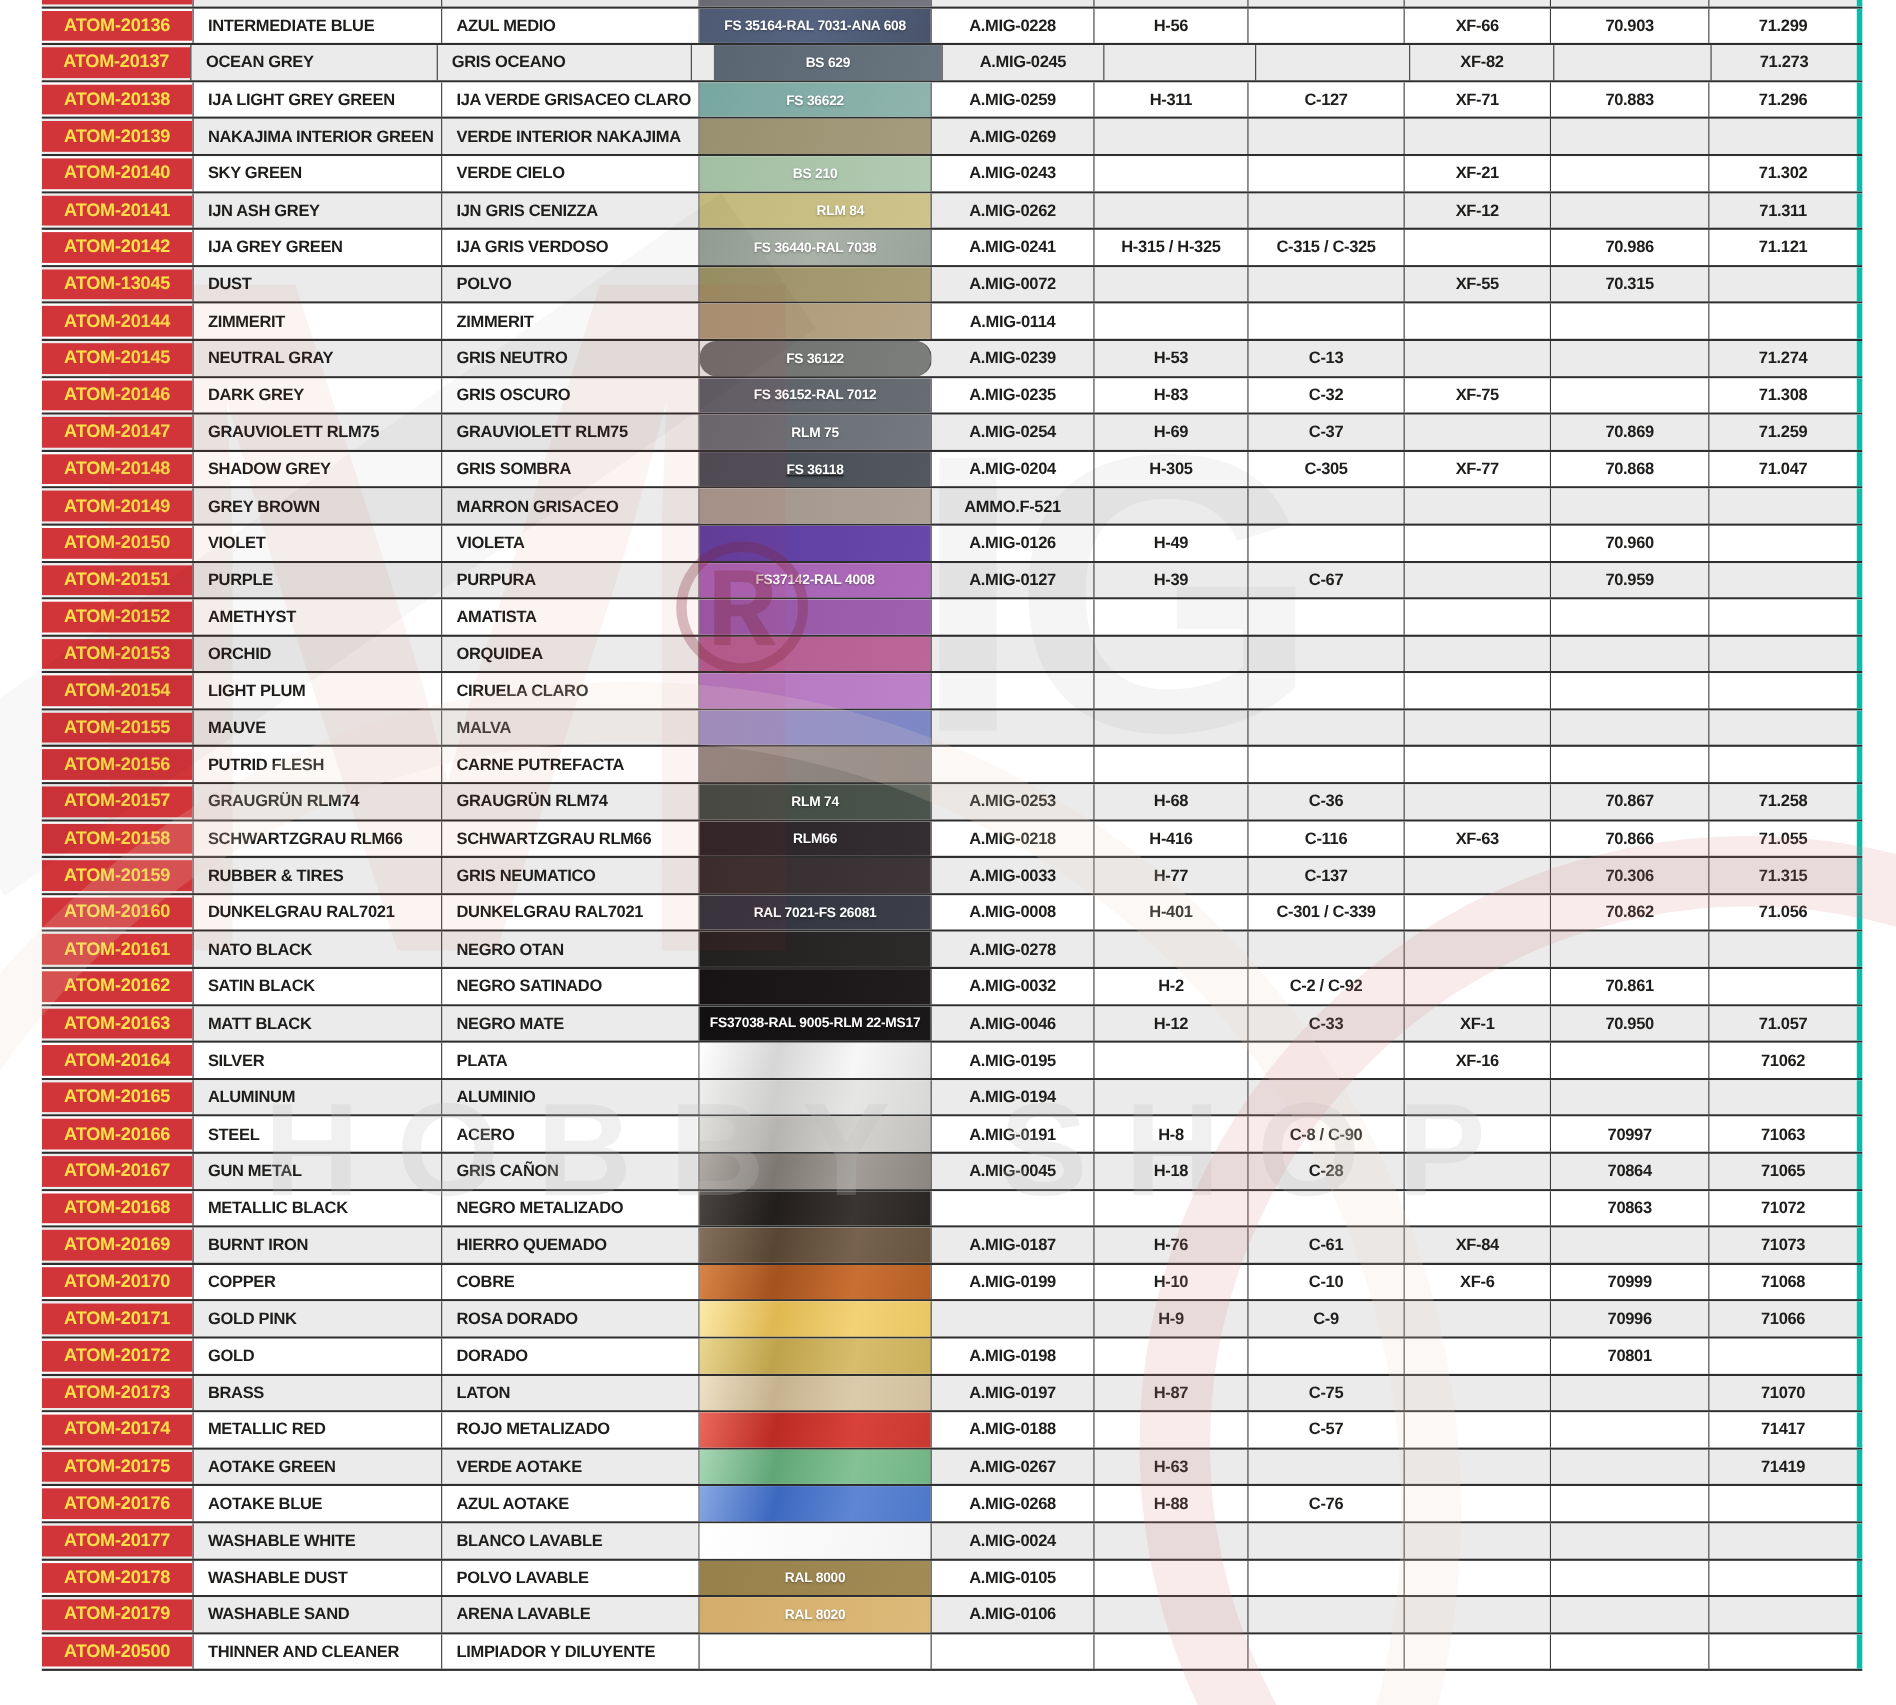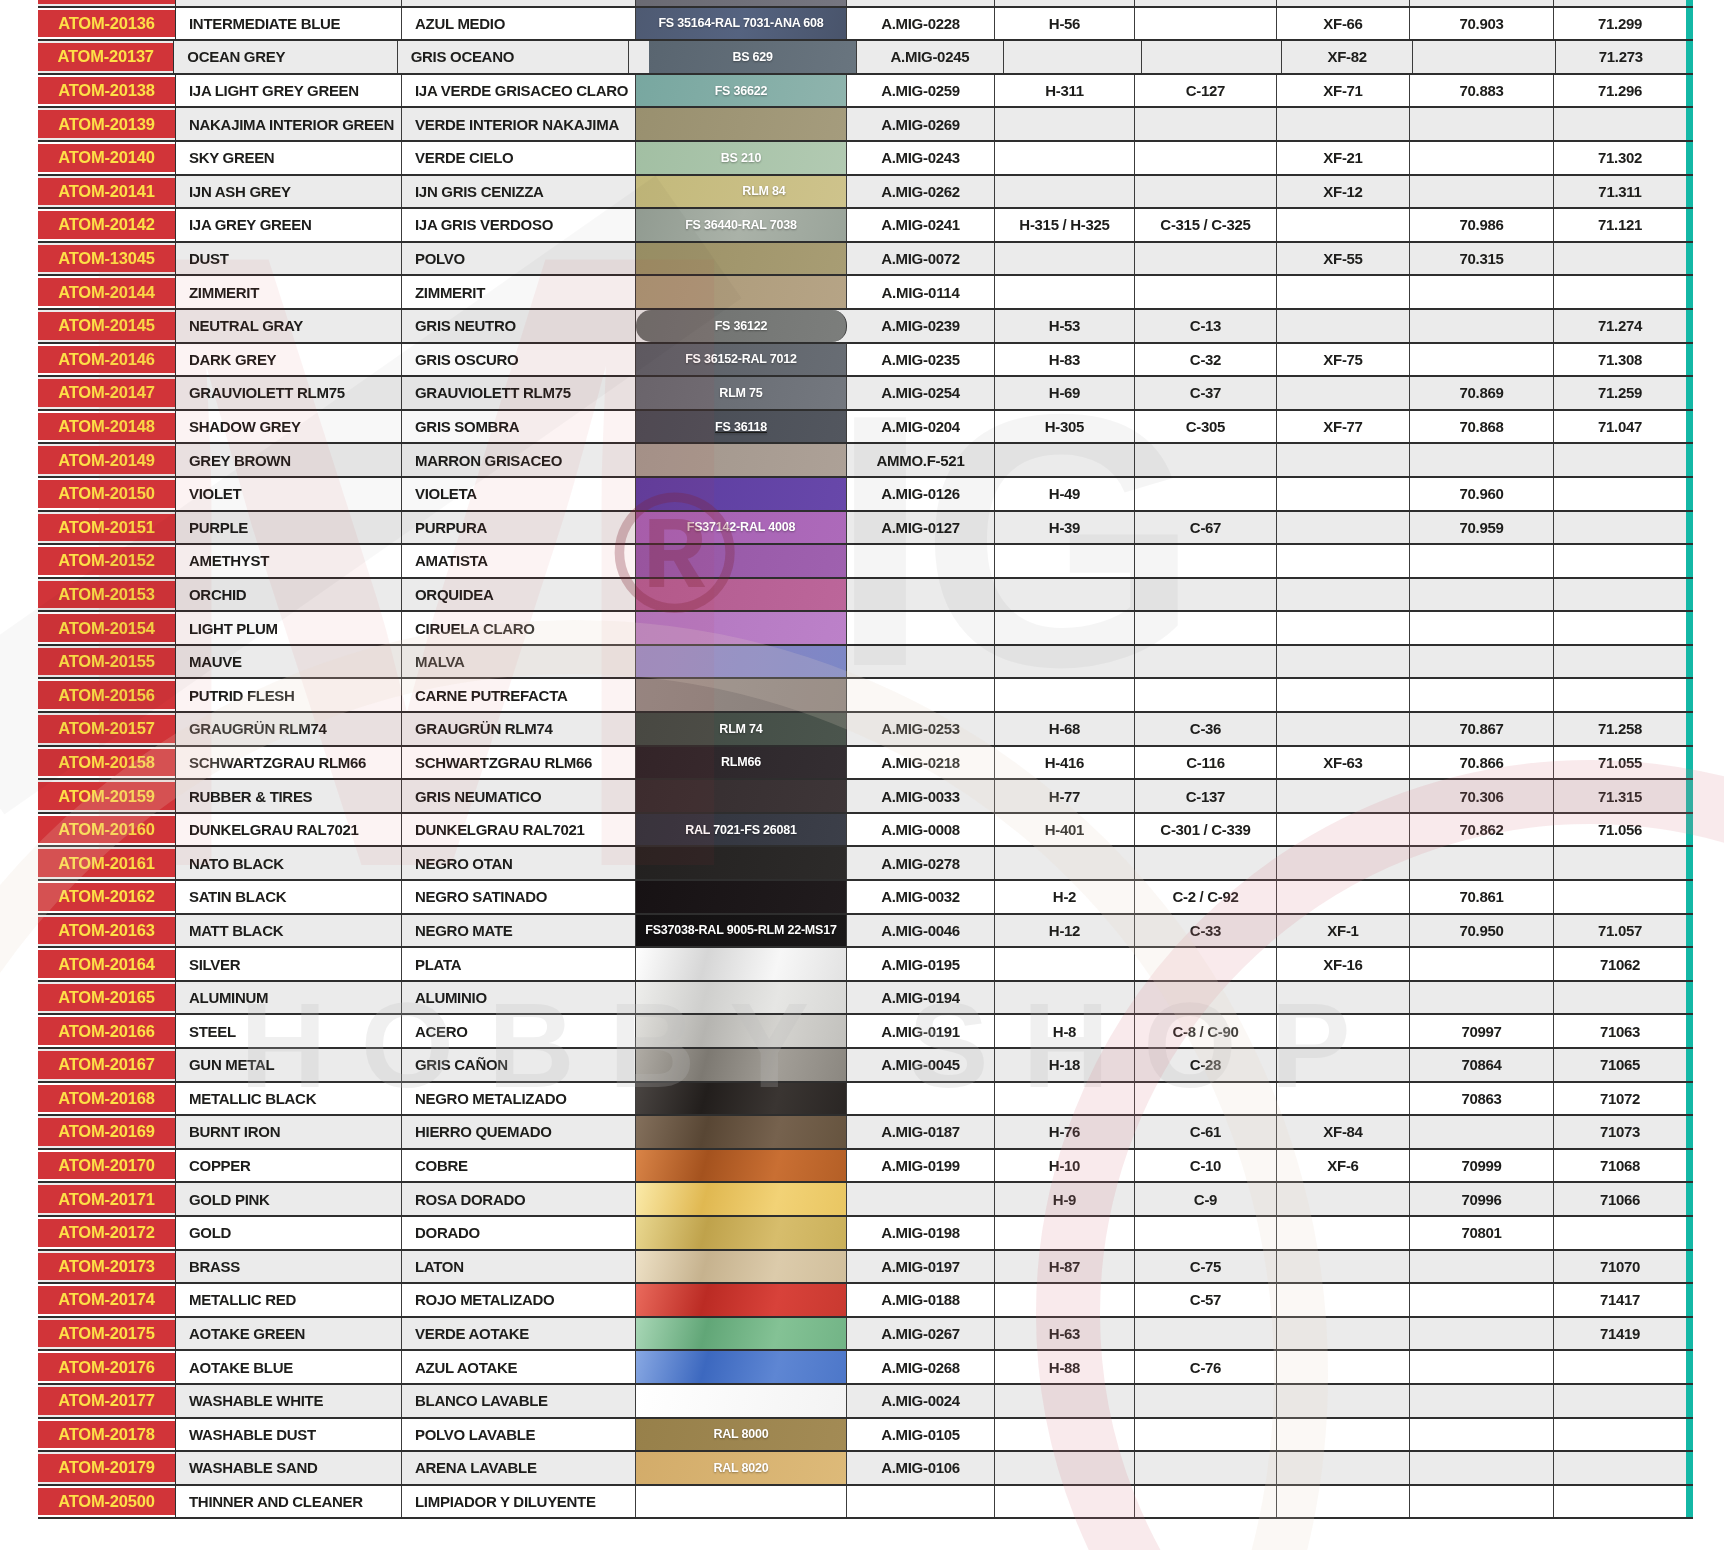--- a/index.html
+++ b/index.html
@@ -18,21 +18,21 @@
   }
   .row.grey{background:#ebebeb;}
   .row.white{background:#ffffff;}
   .cell{
     box-sizing:border-box;height:100%;
     display:flex;align-items:center;justify-content:center;
     border-right:1px solid #3c3c3c;
     font-weight:700;color:#1d1d1b;font-size:15px;letter-spacing:-0.3px;
     overflow:hidden;white-space:nowrap;
   }
-  .cell:last-child{border-right:7px solid #14b8a6;}
+  .cell:last-child{border-right:5px solid #14b8a6;}
   .c-code{width:138px;position:relative;border-right:1px solid #2e2e2e;}
   .code-chip{
     position:absolute;left:0;right:0;top:2px;bottom:2px;
     background:#d13439;
     display:flex;align-items:center;justify-content:center;
     color:#fde047;font-size:16.5px;font-weight:700;letter-spacing:-0.2px;
   }
   .c-en{width:226px;justify-content:flex-start;padding-left:13px;}
   .c-es{width:234px;justify-content:flex-start;padding-left:13px;}
   .c-sw{width:211px;padding:0;}

